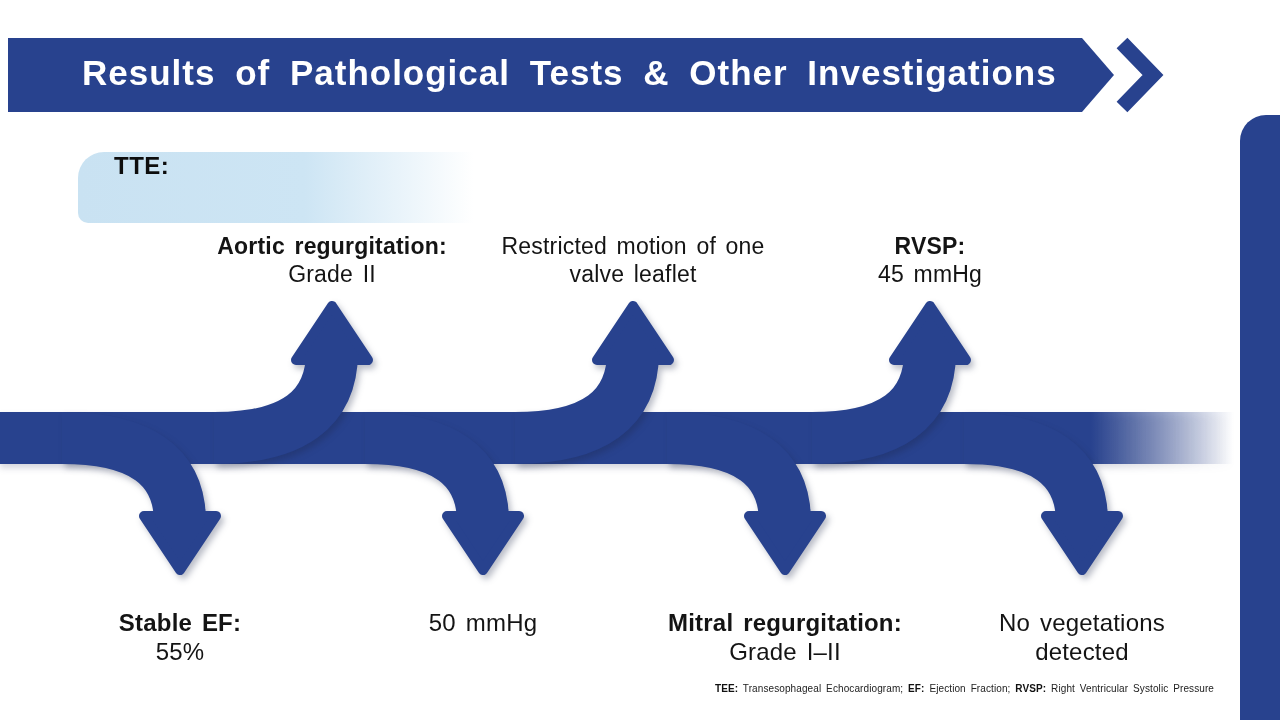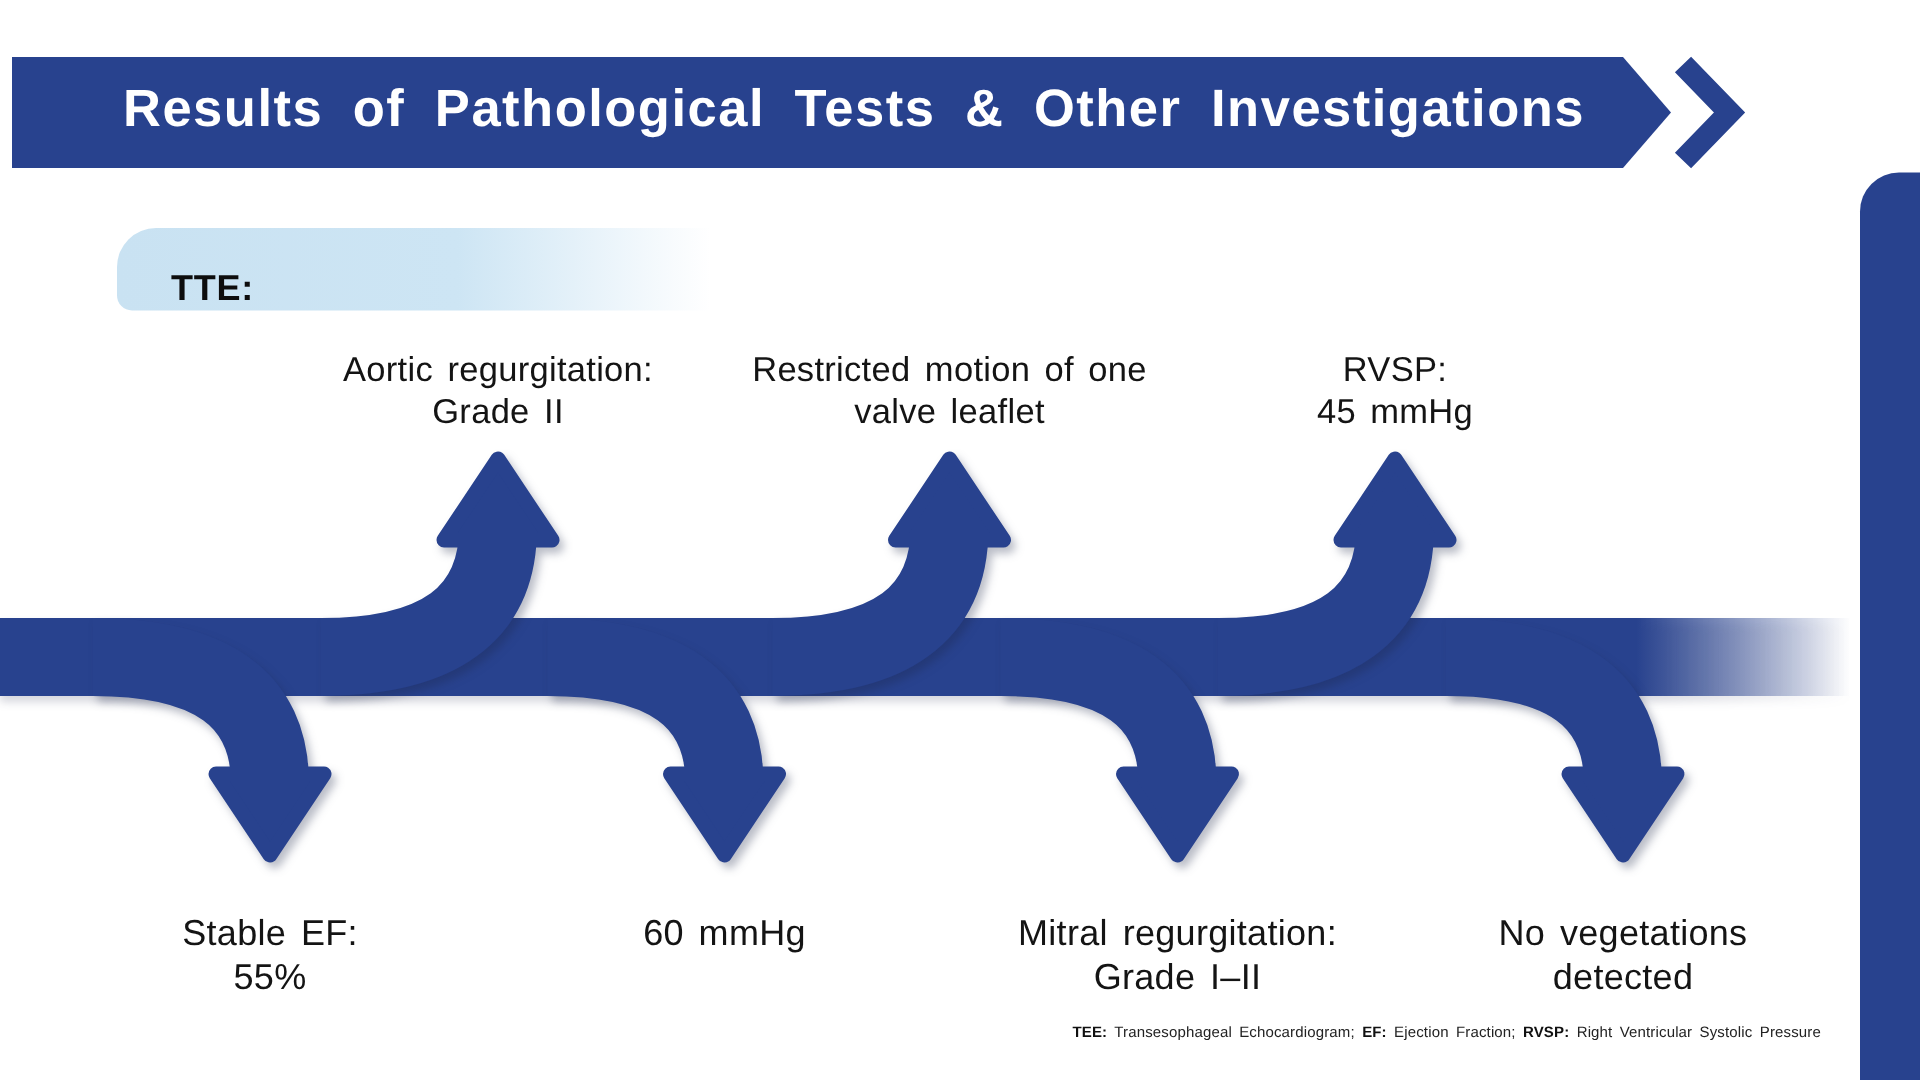--- a/index.html
+++ b/index.html
@@ -20,36 +20,36 @@
   .art{position:absolute;left:0;top:0;width:1280px;height:720px;}
   .branch{filter:drop-shadow(3px 4px 3px rgba(25,35,70,0.30));}
   .band-g{filter:drop-shadow(0px 4px 3px rgba(25,35,70,0.18));}
   .banner-title{
     position:absolute;left:82px;top:53px;
     font-size:35px;font-weight:700;color:#ffffff;
     letter-spacing:1px;word-spacing:9px;
     white-space:nowrap;
   }
   .tte-pill{
-    position:absolute;left:78px;top:152px;width:412px;height:55px;
+    position:absolute;left:78px;top:152px;width:412px;height:71px;
     background:linear-gradient(90deg,#c9e2f2 0%,#cde5f4 55%,rgba(205,229,244,0) 96%);
     border-radius:26px 10px 10px 10px;
-    display:flex;align-items:flex-end;
+    display:flex;align-items:flex-start;
   }
   .tte-pill .tag{
     margin-left:36px;font-size:24px;font-weight:700;color:#0d0d0d;
     letter-spacing:0.5px;
   }
   .flow-label{
     position:absolute;transform:translateX(-50%);
     text-align:center;white-space:nowrap;color:#141414;
   }
   .flow-label.up{top:232px;font-size:23px;line-height:28px;}
   .flow-label.down{top:591px;font-size:24px;line-height:29px;margin-top:17px;}
-  .flow-label .l1.strong{font-weight:400;}
+  .flow-label .l1.strong{font-weight:700;}
   .flow-label{word-spacing:3px;letter-spacing:0.2px;}
   .footer{
     position:absolute;right:66px;top:683px;
     font-size:10px;color:#222;white-space:nowrap;
     letter-spacing:0.1px;word-spacing:2px;
   }
   .footer b{font-weight:700;color:#111;}
   .side-bar{
     position:absolute;left:1240px;top:115px;width:40px;height:605px;
     background:var(--blue);
@@ -124,21 +124,21 @@
 <div class="flow-label up" style="left:930px">
   <div class="l1 strong">RVSP:</div>
   <div class="l2">45 mmHg</div>
 </div>
 
 <div class="flow-label down" style="left:180px">
   <div class="l1 strong">Stable EF:</div>
   <div class="l2">55%</div>
 </div>
 <div class="flow-label down" style="left:483px">
-  <div class="l2">60 mmHg</div>
+  <div class="l2">50 mmHg</div>
 </div>
 <div class="flow-label down" style="left:785px">
   <div class="l1 strong">Mitral regurgitation:</div>
   <div class="l2">Grade I–II</div>
 </div>
 <div class="flow-label down" style="left:1082px">
   <div class="l1">No vegetations</div>
   <div class="l2">detected</div>
 </div>
 

